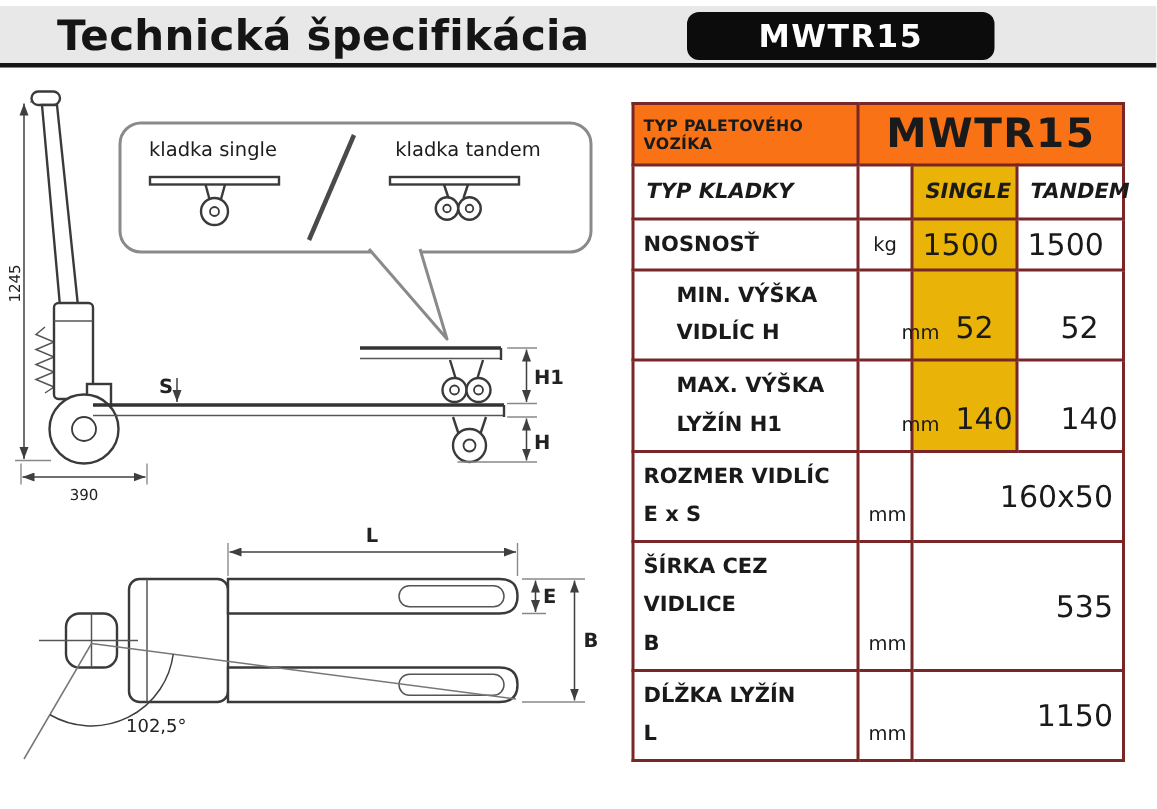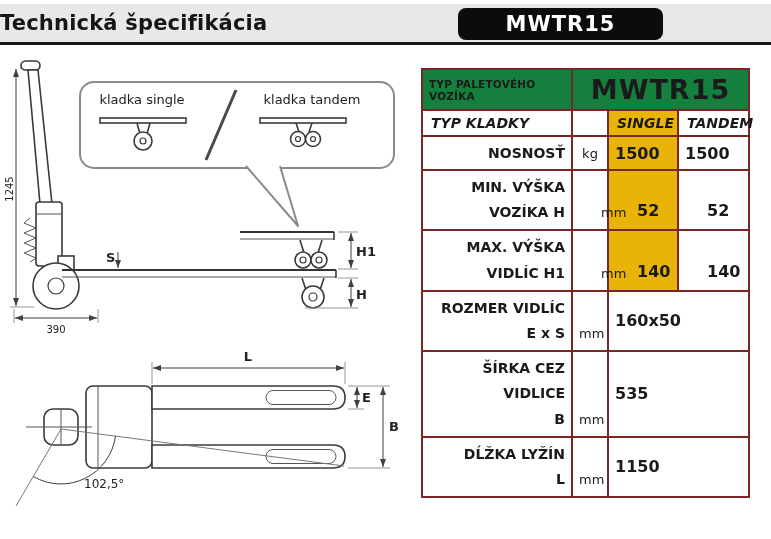--- a/index.html
+++ b/index.html
@@ -1,21 +1,21 @@
 <!DOCTYPE html>
 <html><head>
 <meta charset="utf-8">
 <style>
   * { margin:0; padding:0; box-sizing:border-box; }
   html,body { width:771px; height:539px; }
   body { background:#fff; font-family:"DejaVu Sans","Liberation Sans",sans-serif; position:relative; overflow:hidden; }
 
   
   .topbar { position:absolute; top:4px; left:0; width:771px; height:41px; background:#e8e8e8; border-bottom:3px solid #151515; display:flex; align-items:center; }
-  .title { font-size:21px; font-weight:bold; color:#151515; letter-spacing:.2px; }
+  .title { margin-left:38px; font-size:28px; font-weight:bold; color:#151515; letter-spacing:.2px; }
   .badge { position:absolute; left:458px; top:4px; width:205px; height:32px; background:#0c0c0c; color:#fff; border-radius:8px; display:flex; align-items:center; justify-content:center; font-size:21px; font-weight:bold; letter-spacing:1px; }
 
   
   .drawing { position:absolute; left:0; top:56px; width:415px; height:482px; }
   .part  { fill:#fff; stroke:#3a3a3a; stroke-width:1.6; }
   .partT { stroke:#333; stroke-width:2.2; fill:none; }
   .part2 { fill:#fff; stroke:#3a3a3a; stroke-width:1.2; }
   .thin  { stroke:#555; stroke-width:1; fill:none; }
   .thin2 { stroke:#777; stroke-width:1; }
   .ext   { stroke:#888; stroke-width:.9; }
@@ -23,29 +23,29 @@
   .dimt  { font-size:10px; fill:#222; }
   .dimt2 { font-size:13px; font-weight:bold; fill:#222; }
   .lbl   { font-size:13px; fill:#1c1c1c; }
   .callout { fill:#fff; stroke:#8a8a8a; stroke-width:2; }
 
   
   .tablewrap { position:absolute; left:421px; top:68px; }
   table.spec { border-collapse:collapse; width:327px; table-layout:fixed; }
   .spec td { border:2px solid #7b2626; color:#1a1a1a; padding:4px 6px; vertical-align:middle; }
   col.c1{width:150px} col.c2{width:36px} col.c3{width:70px} col.c4{width:71px}
-  .rhead td { background:#15803d; height:32px; }
+  .rhead td { background:#f97316; height:32px; }
   .hlabel { font-size:10.5px; font-weight:bold; color:#3d3d3d; letter-spacing:.2px; }
   .hmodel { font-size:27px; font-weight:bold; color:#595959; text-align:center; letter-spacing:1px; }
-  .rsub td { height:26px; font-style:italic; font-weight:bold; font-size:14px; padding-left:8px; }
-  .lab { font-weight:bold; font-size:14px; padding-left:8px;text-align:right; }
+  .rsub td { height:36px; font-style:italic; font-weight:bold; font-size:14px; padding-left:8px; }
+  .lab { font-weight:bold; font-size:14px; padding-left:8px; }
   .lab div { line-height:1.8; }
   .unit { font-size:13px; text-align:center; padding:4px 2px; }
-  .val { font-size:16px; padding-left:7px;font-weight:bold; }
-  .span2 { text-align:left; padding-left:0; }
+  .val { font-size:20px; padding-left:7px; }
+  .span2 { text-align:right; padding-left:0; }
   .shade { background:#eab308; }
   .r-s td { height:34px; }
   .r-m td { height:58px;padding-left:28px; }
   .r-x td { height:54px; }
   .two td.unit, .two td.val { vertical-align:bottom; padding-bottom:9px; }
   .two td.span2 { vertical-align:middle; padding-bottom:4px; }
 </style>
 </head>
 <body>
 
@@ -194,30 +194,30 @@
     </tr>
     <tr class="r-s">
       <td class="lab">NOSNOSŤ</td>
       <td class="unit">kg</td>
       <td class="val shade">1500</td>
       <td class="val">1500</td>
     </tr>
     <tr class="r-m two">
       <td class="lab">
         <div>MIN. VÝŠKA</div>
-        <div>VOZÍKA H</div>
+        <div>VIDLÍC H</div>
       </td>
       <td class="unit">mm</td>
       <td class="val shade">52</td>
       <td class="val">52</td>
     </tr>
     <tr class="r-m two">
       <td class="lab">
         <div>MAX. VÝŠKA</div>
-        <div>VIDLÍC H1</div>
+        <div>LYŽÍN H1</div>
       </td>
       <td class="unit">mm</td>
       <td class="val shade">140</td>
       <td class="val">140</td>
     </tr>
     <tr class="r-x two">
       <td class="lab">
         <div>ROZMER VIDLÍC</div>
         <div>E x S</div>
       </td>

